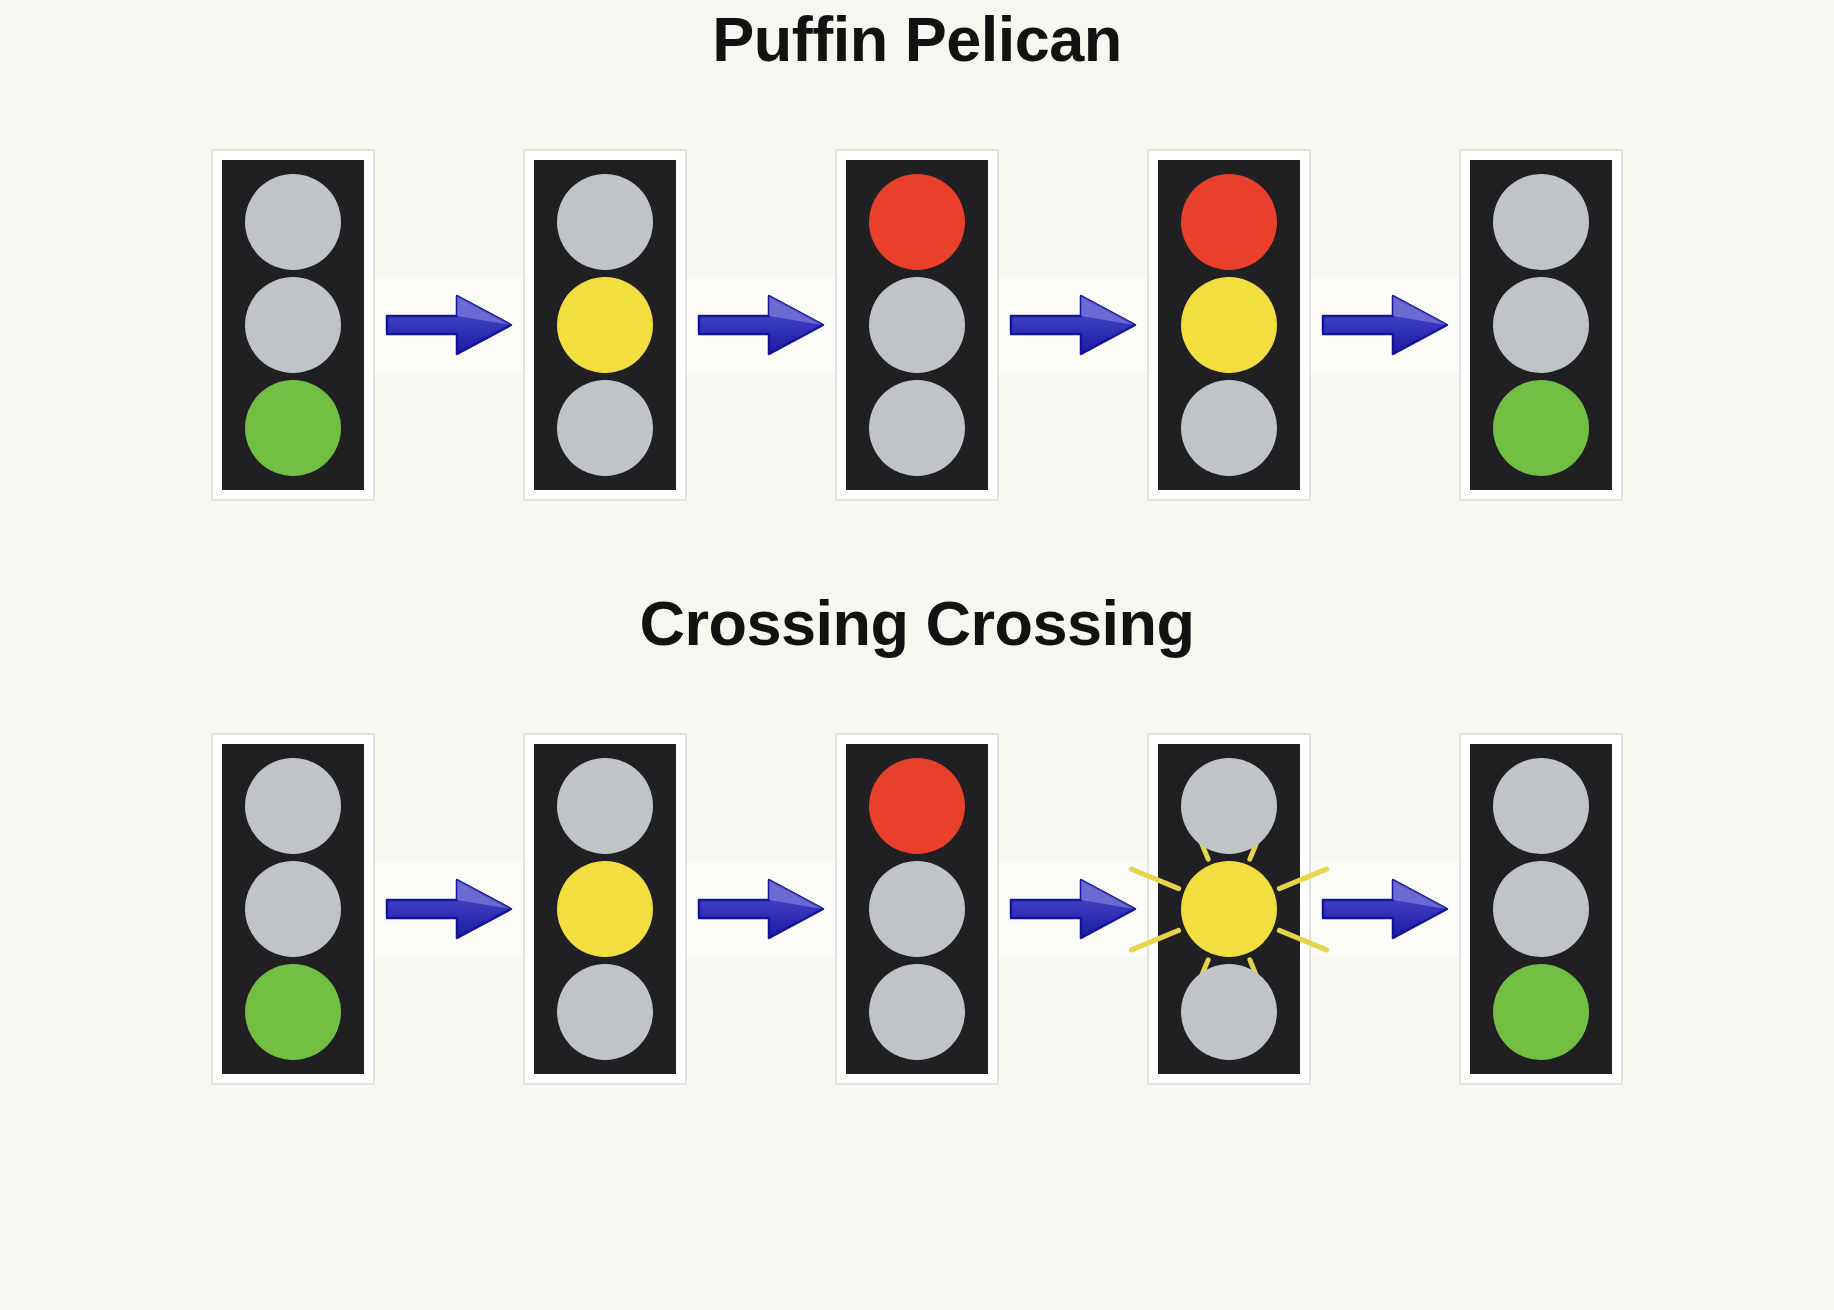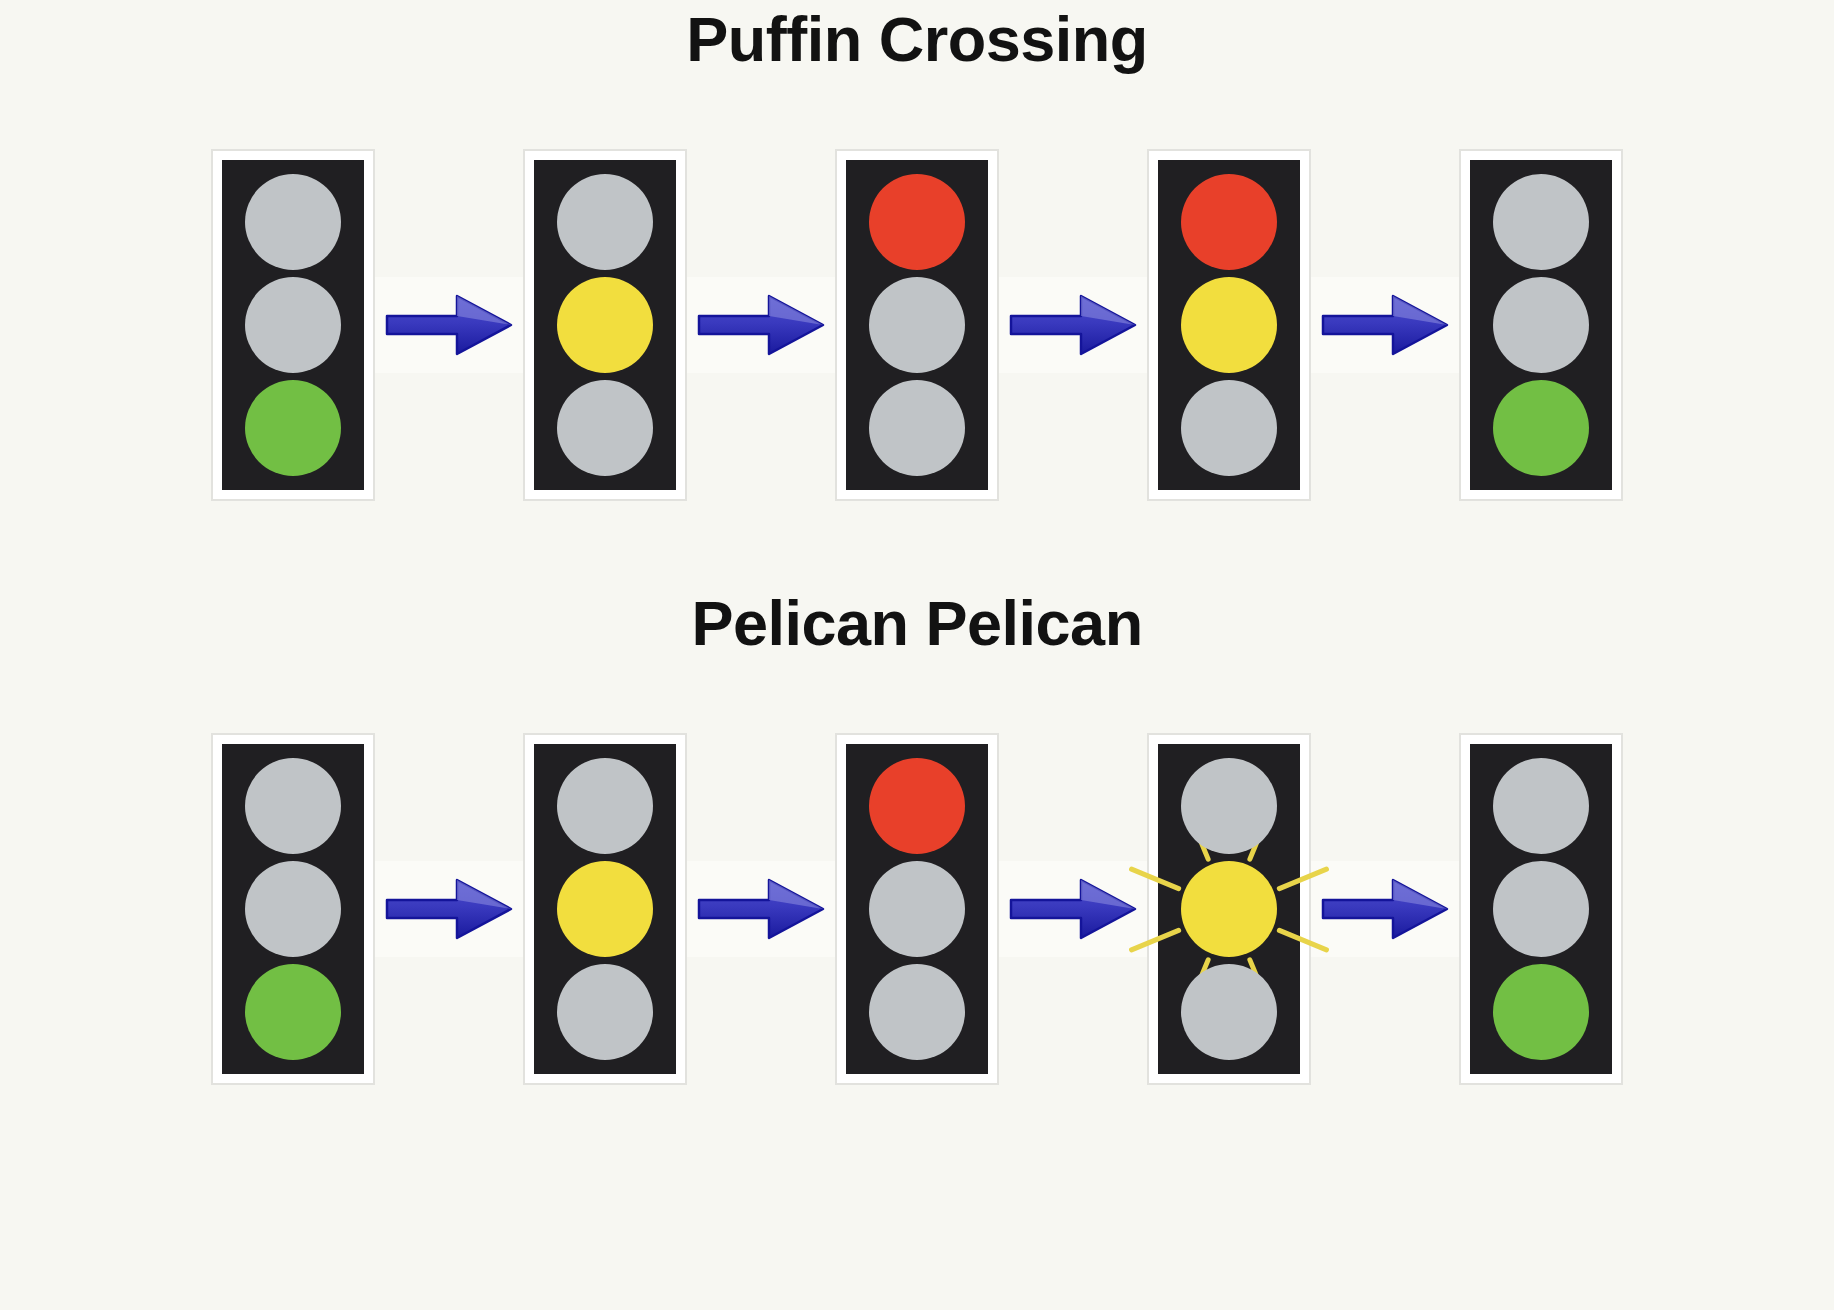--- a/index.html
+++ b/index.html
@@ -90,21 +90,21 @@
     display:flex;
     align-items:center;
     justify-content:center;
   }
   .arrow svg{display:block;}
 </style>
 </head>
 <body>
 
 <div class="section" id="section-puffin" style="top:8px;">
-  <div class="section-title">Puffin Crossing</div>
+  <div class="section-title">Puffin Pelican</div>
   <div class="row" style="margin-top:78px;">
       <div class="light">
         <div class="light-body">
           <div class="lamp off"></div>
           <div class="lamp off"></div>
           <div class="lamp green"></div>
         </div>
       </div>
       <div class="arrow">
         <svg width="132" height="78" viewBox="0 0 132 78">
@@ -183,21 +183,21 @@
         <div class="light-body">
           <div class="lamp off"></div>
           <div class="lamp off"></div>
           <div class="lamp green"></div>
         </div>
       </div>
     </div>
 </div>
 
 <div class="section" id="section-pelican" style="top:592px;">
-  <div class="section-title">Pelican Pelican</div>
+  <div class="section-title">Crossing Crossing</div>
   <div class="row" style="margin-top:78px;">
       <div class="light">
         <div class="light-body">
           <div class="lamp off"></div>
           <div class="lamp off"></div>
           <div class="lamp green"></div>
         </div>
       </div>
       <div class="arrow">
         <svg width="132" height="78" viewBox="0 0 132 78">

